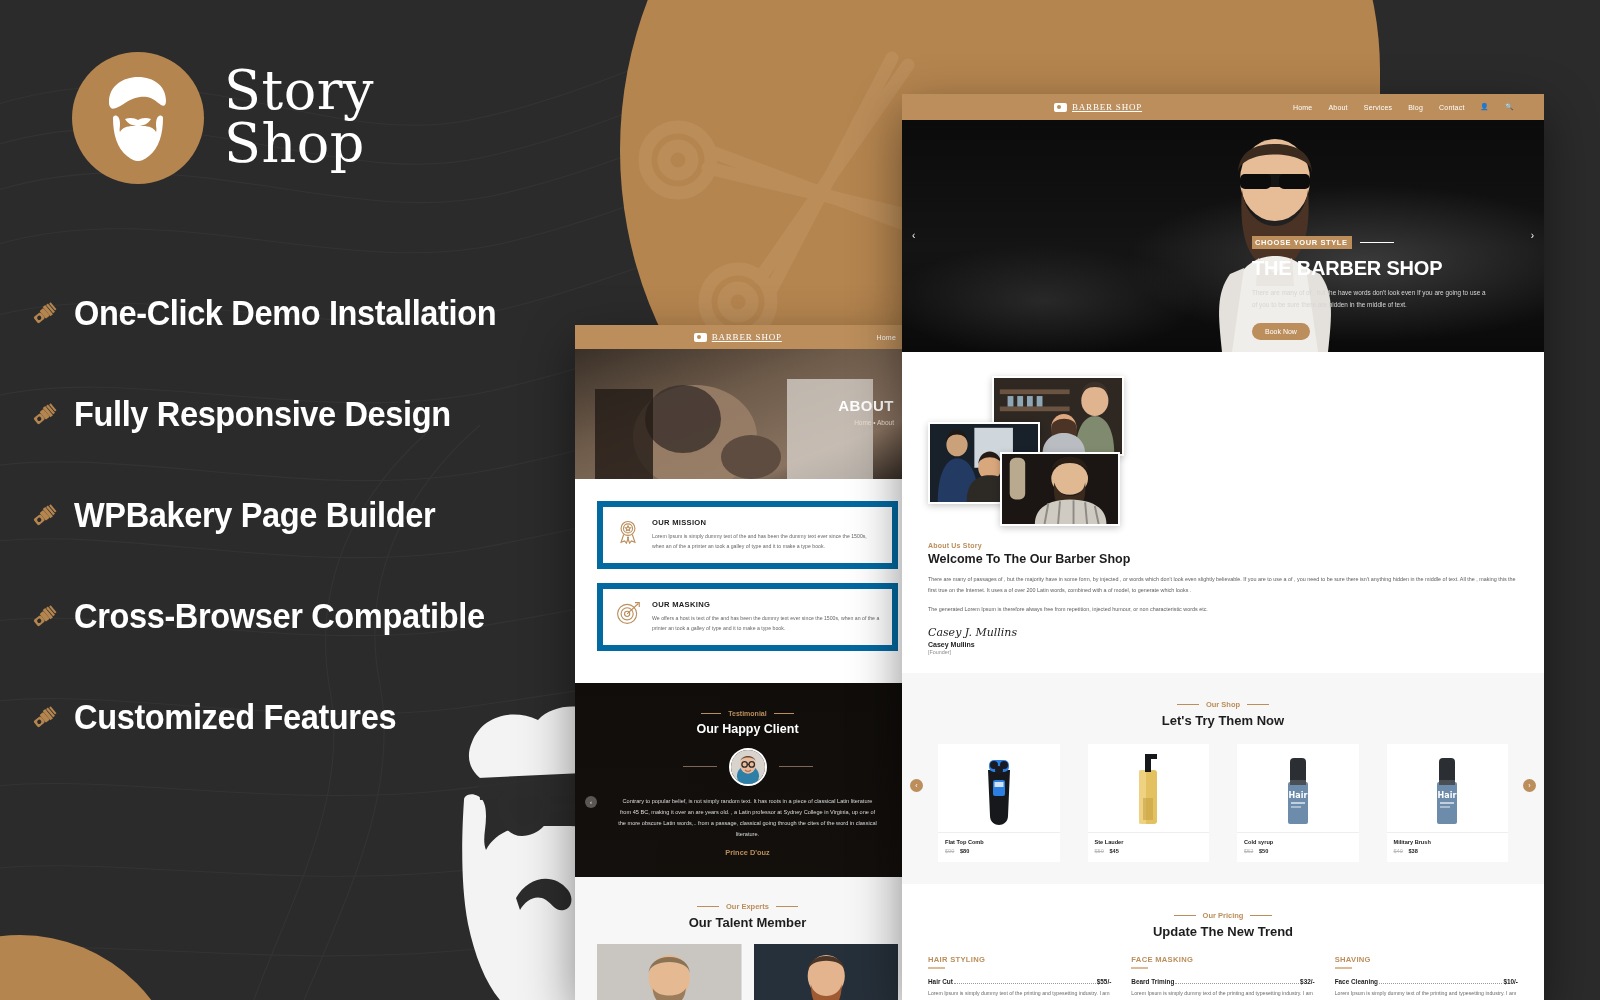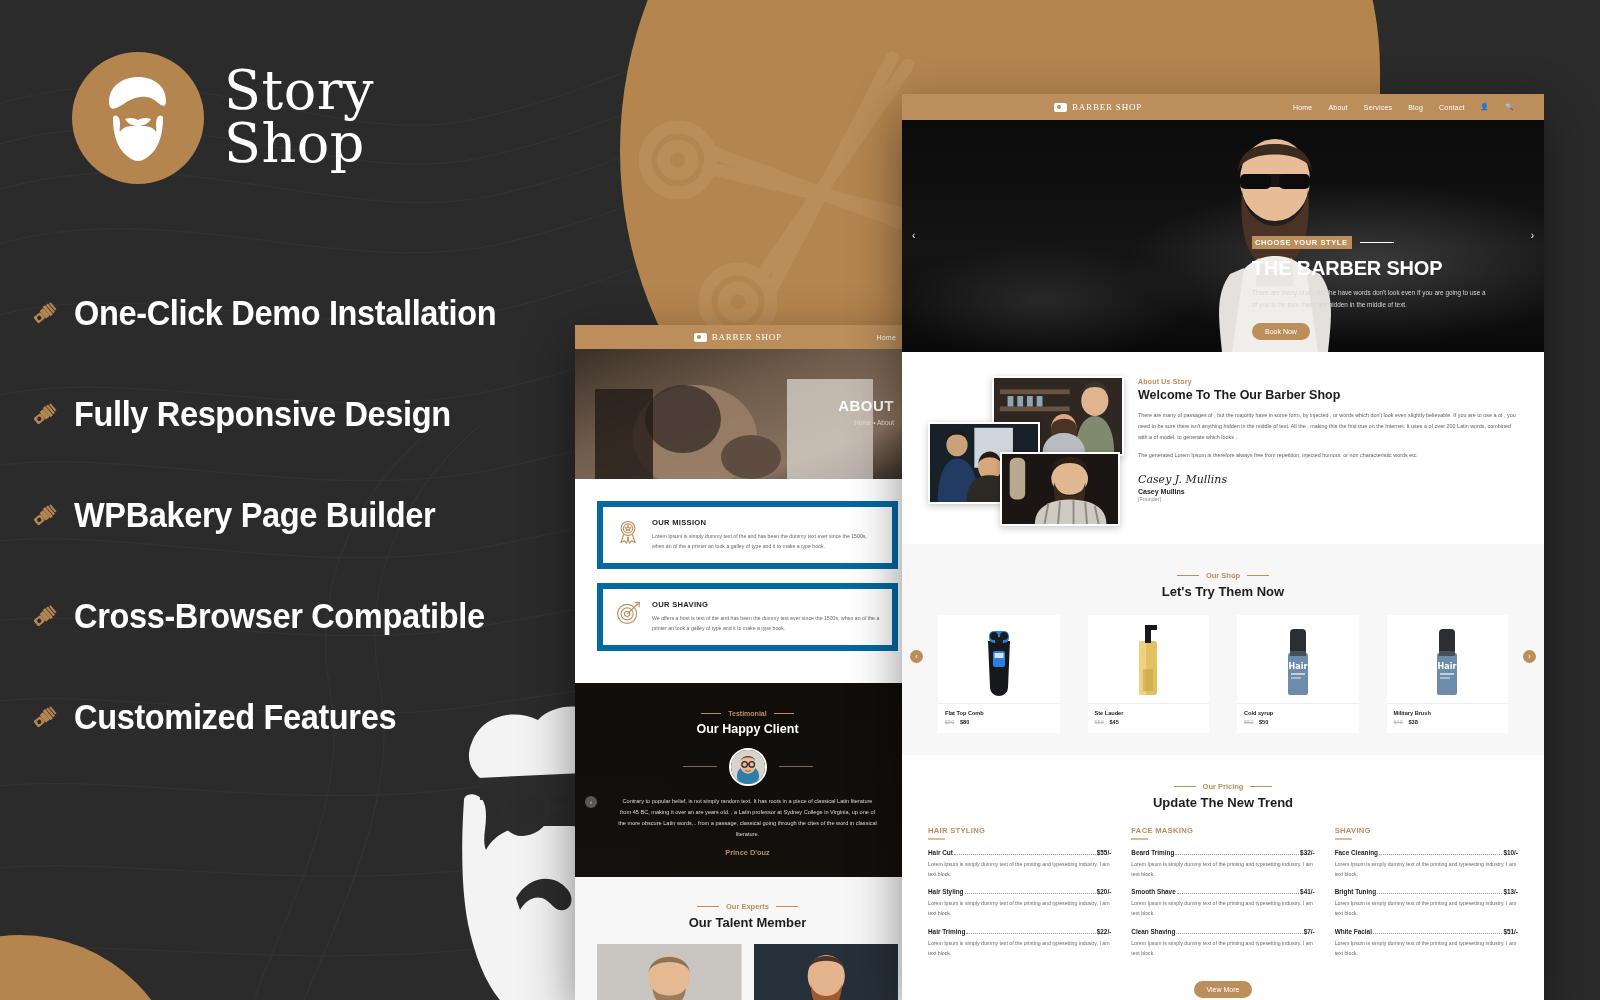--- a/index.html
+++ b/index.html
@@ -100,21 +100,21 @@
   .nav-logo-mark {
     width: 13px; height: 9px; border-radius: 2px;
     background: #fff; position: relative; flex: none;
   }
   .nav-logo-mark::after {
     content: ""; position: absolute; left: 3px; top: 2.5px;
     width: 4px; height: 4px; border-radius: 50%; background: #bb8e5b;
   }
   .nav-logo-text {
     font-family: "Liberation Serif", serif;
-    font-size: 9px; letter-spacing: .8px;
+    font-size: 9px; letter-spacing: .8px; text-decoration: underline;
   }
   .nav-links { margin-left: auto; display: flex; align-items: center; gap: 16px; }
   .nav-link { font-size: 7px; letter-spacing: .2px; }
   .nav-icon { font-size: 7px; opacity: .95; }
 
   
   #mockup-home {
     left: 902px; top: 94px;
     width: 642px; height: 906px;
     z-index: 20;
@@ -155,21 +155,21 @@
     padding: 5px 13px; margin-top: 11px;
   }
   .carousel-arrow {
     position: absolute; top: 50%; transform: translateY(-50%);
     color: #ffffff; font-size: 10px; line-height: 1;
   }
   .arrow-left { left: 10px; }
   .arrow-right { right: 10px; }
 
   
-  .about-block { padding: 24px 26px 18px; display: flex; gap: 14px; background:#fff; }
+  .about-block { padding: 24px 26px 18px; display: flex; gap: 14px; background:#fff;flex-direction:column; }
   .about-collage { position: relative; width: 196px; height: 150px; flex: none; }
   .collage-img {
     position: absolute; border: 2px solid #fff;
     box-shadow: 0 2px 7px rgba(0,0,0,.22);
     background-size: cover;
   }
   .about-copy { flex: 1; padding-top: 2px; }
   .sec-eyebrow-l {
     color: #bb8e5b; font-size: 7px; font-weight: 700; letter-spacing: .2px;
   }
@@ -509,21 +509,21 @@
       <svg class="mv-icon" viewBox="0 0 30 30">
         <g fill="none" stroke="#bb8e5b" stroke-width="1.3">
           <circle cx="14" cy="16" r="11"></circle>
           <circle cx="14" cy="16" r="7"></circle>
           <circle cx="14" cy="16" r="3"></circle>
           <path d="M14,16 L27,4"></path>
           <path d="M23,3 l5,0 0,5"></path>
         </g>
       </svg>
       <div>
-        <div class="mv-title">OUR SHAVING</div>
+        <div class="mv-title">OUR MASKING</div>
         <div class="mv-text">We offers a host is text of the and has been the dummy text ever since the 1500s, when an of the a printer an took a galley of type and it to make a type book.</div>
       </div>
     </div>
   </div>
 
   <div class="testimonial-block">
     <div class="sec-head">
       <div class="sec-eyebrow-dark">Testimonial</div>
       <div class="sec-title-dark">Our Happy Client</div>
     </div>

